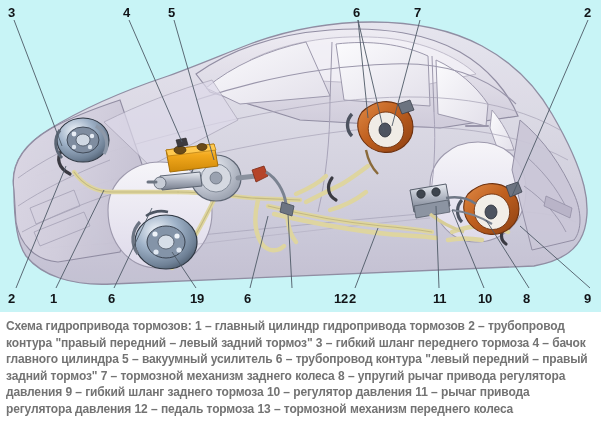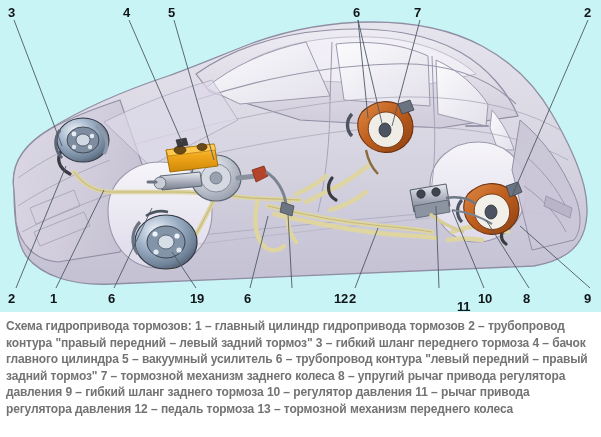--- a/index.html
+++ b/index.html
@@ -336,21 +336,21 @@
     <div class="callout" style="left:414px;top:6px;">7</div>
     <div class="callout" style="left:584px;top:6px;">2</div>
 
     <div class="callout" style="left:8px;top:292px;">2</div>
     <div class="callout" style="left:50px;top:292px;">1</div>
     <div class="callout" style="left:108px;top:292px;">6</div>
     <div class="callout" style="left:190px;top:292px;">19</div>
     <div class="callout" style="left:244px;top:292px;">6</div>
     <div class="callout" style="left:286px;top:292px;margin-left:48px;">12</div>
     <div class="callout" style="left:349px;top:292px;">2</div>
-    <div class="callout" style="left:433px;top:300px;margin-left:24px;">11</div>
+    <div class="callout" style="left:433px;top:292px;">11</div>
     <div class="callout" style="left:478px;top:292px;">10</div>
     <div class="callout" style="left:523px;top:292px;">8</div>
     <div class="callout" style="left:584px;top:292px;">9</div>
   </div>
 
   <div id="caption">
     <p>Схема гидропривода тормозов: 1 – главный цилиндр гидропривода тормозов 2 – трубопровод контура "правый передний – левый задний тормоз" 3 – гибкий шланг переднего тормоза 4 – бачок главного цилиндра 5 – вакуумный усилитель 6 – трубопровод контура "левый передний – правый задний тормоз" 7 – тормозной механизм заднего колеса 8 – упругий рычаг привода регулятора давления 9 – гибкий шланг заднего тормоза 10 – регулятор давления 11 – рычаг привода регулятора давления 12 – педаль тормоза 13 – тормозной механизм переднего колеса</p>
   </div>
 
 </div>

